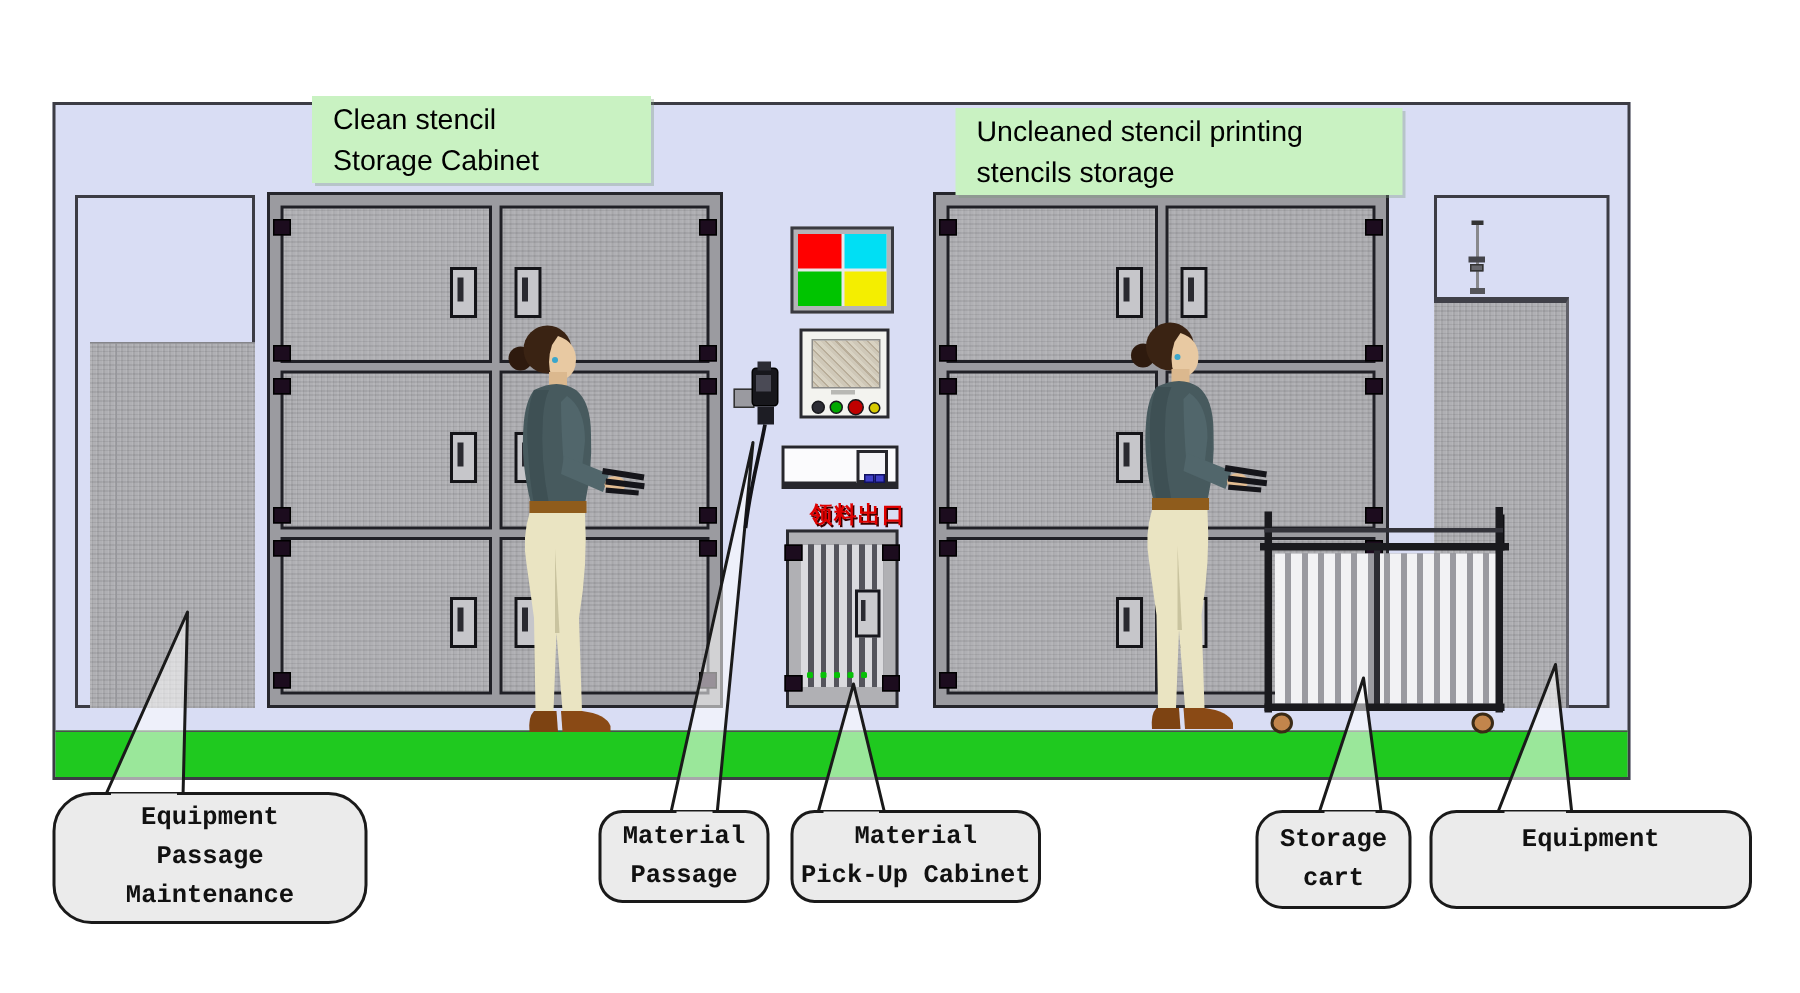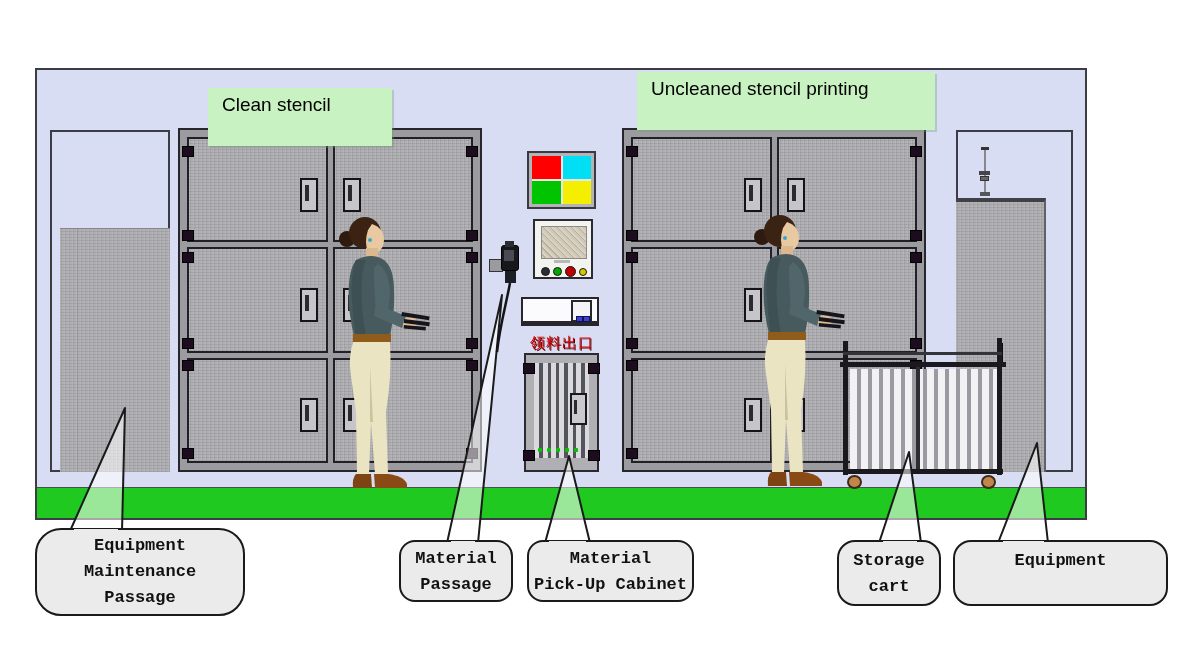--- a/index.html
+++ b/index.html
@@ -55,22 +55,22 @@
   .shelf .comp{position:absolute;right:5px;top:1px;width:17px;height:18px;border:2px solid #26262c;background:#f4f4f8;}
   .bluebit{position:absolute;width:5px;height:4px;background:#4040c8;border:1px solid #101060;}
 
   
   .rack{background:#b0b0b4;border:2px solid #2a2a30;z-index:8;}
   .rack .bars{position:absolute;left:8px;top:8px;width:55px;height:95px;background:#3c3c42;
     background-image:repeating-linear-gradient(90deg,#dadade 0 5px,#54545c 5px 8.5px);}
   .rack .rhandle{position:absolute;left:44px;top:38px;width:13px;height:28px;border:2px solid #18181e;background:#cacace;}
   .rack .rhandle::after{content:"";position:absolute;left:2px;top:5px;width:3px;height:14px;background:#2a2a30;}
   .gdot{position:absolute;width:4px;height:4px;background:#06c006;border-radius:1px;}
-  .sign{font-family:"DejaVu Sans",sans-serif;font-weight:normal;font-size:15px;letter-spacing:1px;
-        color:#e00000;text-shadow:1px 1px 0 #3a0000;text-align:center;z-index:9;}
+  .sign{font-family:"DejaVu Sans",sans-serif;font-weight:bold;font-size:15px;letter-spacing:1px;
+        color:#e00000;text-shadow:1px 1px 0 #3a0000;text-align:right;z-index:9;}
 
   
   .scan-bracket{background:#9a9aa0;border:1px solid #333;z-index:9;}
   .scan-body{background:#17171c;border:1px solid #000;border-radius:3px;z-index:9;}
 
   
   .cartbar{background:#1a1a1e;z-index:9;}
   .cartslats{background:#8e8e96;
     background-image:repeating-linear-gradient(90deg,#f2f2f4 0 7px,#9a9aa0 7px 11px);z-index:8;}
   .wheel{border-radius:50%;background:#c2854c;border:2px solid #3a2a16;z-index:9;}
@@ -173,25 +173,27 @@
     <div class="hinge" style="left:2px;top:230px;"></div>
     <div class="hinge" style="left:2px;top:318px;"></div>
     <div class="hinge" style="right:2px;top:16px;"></div>
     <div class="hinge" style="right:2px;top:100px;"></div>
     <div class="hinge" style="right:2px;top:122px;"></div>
     <div class="hinge" style="right:2px;top:208px;"></div>
     <div class="hinge" style="right:2px;top:230px;"></div>
     <div class="hinge" style="right:2px;top:318px;"></div>
   </div>
 
-  <div class="abs arealabel" style="left:208px;top:88px;width:184px;height:58px;">
+  <div class="abs arealabel" style="left:208px;top:64px;width:226px;height:58px;">
     <div>Clean stencil</div>
+    <div>Storage Cabinet</div>
   </div>
   <div class="abs arealabel" style="left:637px;top:72px;width:298px;height:58px;">
     <div>Uncleaned stencil printing</div>
+    <div>stencils storage</div>
   </div>
 
   <div class="abs disp4" style="left:527px;top:151px;width:69px;height:58px;">
     <div class="grid">
       <div style="background-color: rgb(255, 0, 0);"></div>
       <div style="background-color: rgb(0, 223, 244);"></div>
       <div style="background-color: rgb(0, 196, 0);"></div>
       <div style="background-color: rgb(244, 238, 0);"></div>
     </div>
   </div>
@@ -276,22 +278,22 @@
       <polygon points="502,295 447,543 478,543"></polygon>
       <polygon points="569,456 545,543 590,543"></polygon>
       <polygon points="909,452 879,543 921,543"></polygon>
       <polygon points="1037,443 998,543 1048,543"></polygon>
     </g>
     <path d="M 510 283 C 506 305 500 325 497 352" fill="none" stroke="#131318" stroke-width="2.5"></path>
   </svg>
 
   <div class="abs callout" style="left:35px;top:528px;width:210px;height:88px;border-radius:26px;padding-top:3px;">
     <div>Equipment</div>
+    <div>Passage</div>
     <div>Maintenance</div>
-    <div>Passage</div>
   </div>
   <div class="abs callout" style="left:399px;top:540px;width:114px;height:62px;border-radius:16px;padding-top:4px;">
     <div>Material</div>
     <div>Passage</div>
   </div>
   <div class="abs callout" style="left:527px;top:540px;width:167px;height:62px;border-radius:16px;padding-top:4px;">
     <div>Material</div>
     <div>Pick-Up Cabinet</div>
   </div>
   <div class="abs callout" style="left:837px;top:540px;width:104px;height:66px;border-radius:18px;padding-top:6px;">

